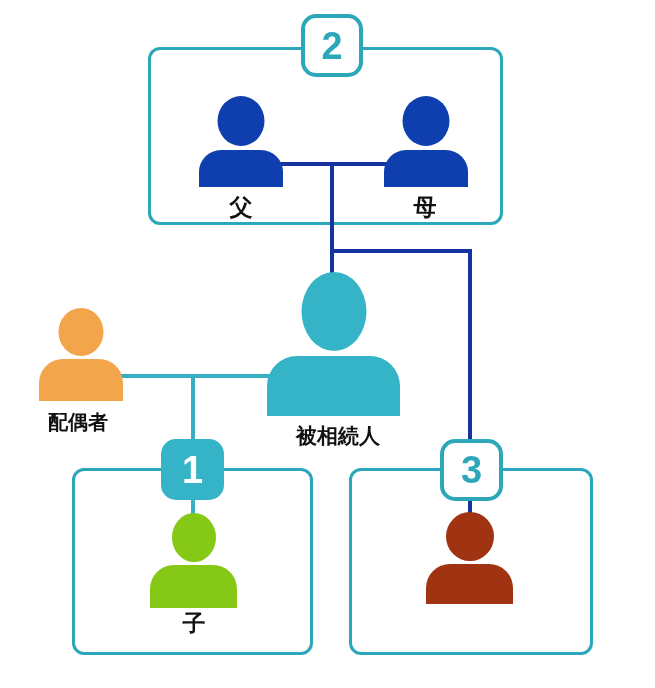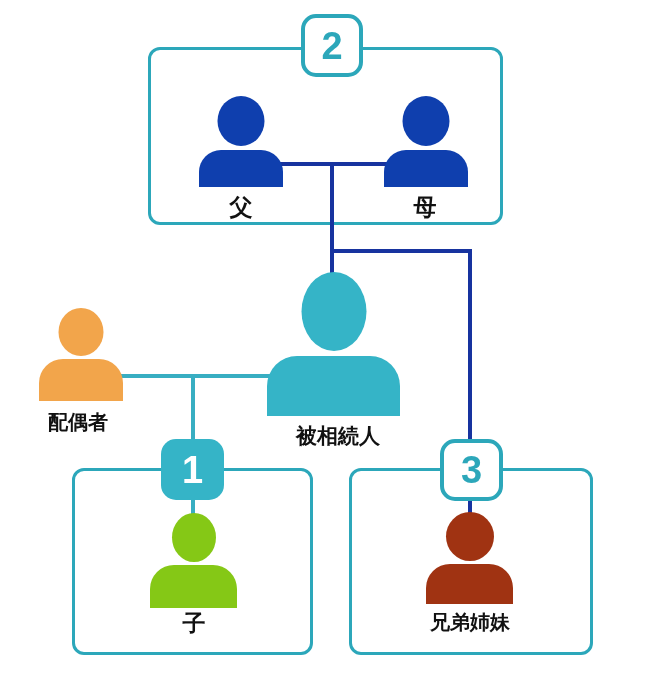--- a/index.html
+++ b/index.html
@@ -118,15 +118,14 @@
 
   <div class="badge outline" style="left:301px;top:14px;width:62px;height:63px;">2</div>
   <div class="badge filled" style="left:161px;top:439px;width:63px;height:61px;">1</div>
   <div class="badge outline" style="left:440px;top:439px;width:63px;height:62px;">3</div>
 
   <div class="lbl" style="left:241px;top:192px;font-size:23px;">父</div>
   <div class="lbl" style="left:425px;top:192px;font-size:23px;">母</div>
   <div class="lbl" style="left:78px;top:409px;font-size:20px;">配偶者</div>
   <div class="lbl" style="left:338px;top:422px;font-size:21px;">被相続人</div>
   <div class="lbl" style="left:194px;top:608px;font-size:23px;">子</div>
-  <div class="lbl" style="left:470px;top:609px;font-size:20px;">兄弟姉妹</div>
 
 </div>
 
 </body></html>

